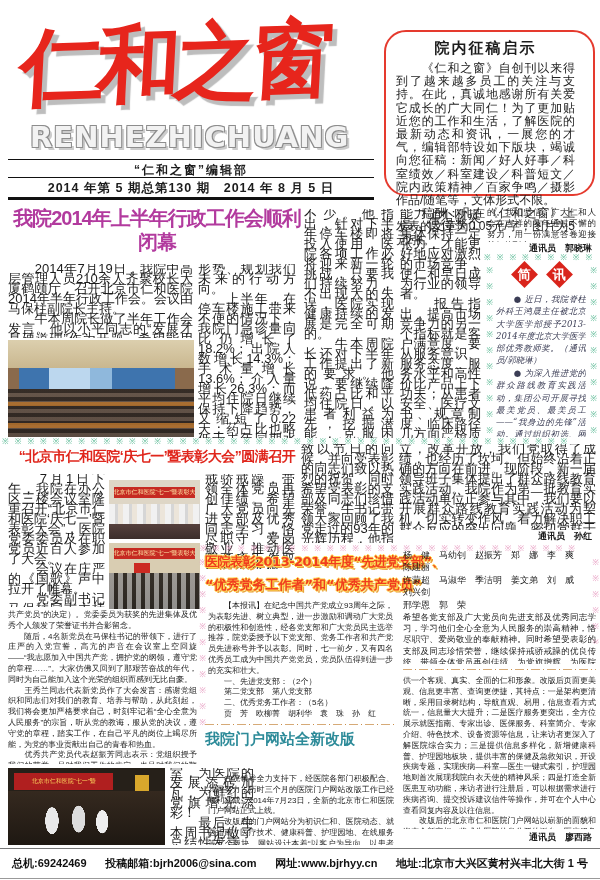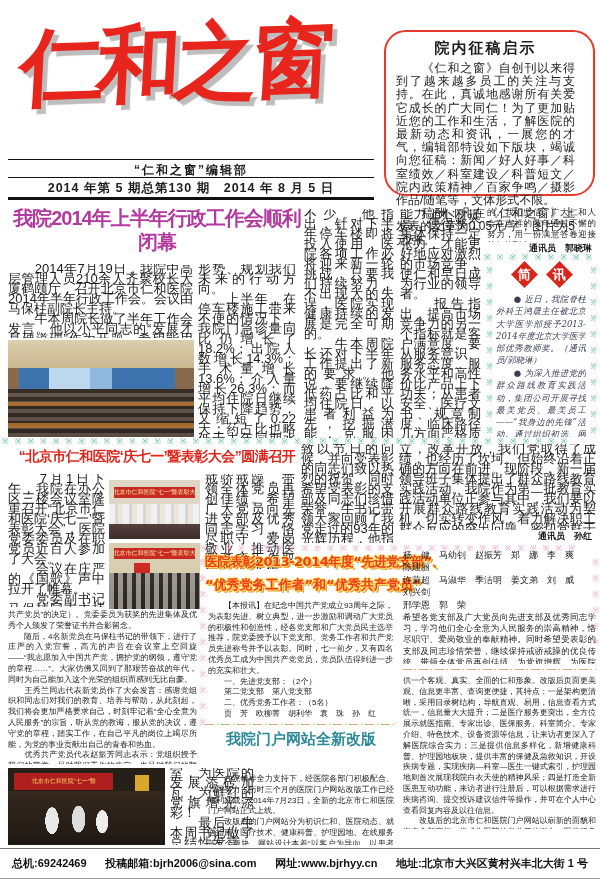--- a/index.html
+++ b/index.html
@@ -100,21 +100,21 @@
     text-shadow:1px 0 0 #ffd54f, -1px 0 0 #ffd54f, 0 1px 0 #ffd54f,
                 0 -1px 0 #ffd54f, 2px 2px 0 #e8a23c;
     font-family:"DejaVu Sans", sans-serif;
   }
   .fancy-title .l1 { font-size:13px; letter-spacing:-0.5px; display:block; white-space:nowrap; }
   .fancy-title .l2 { font-size:13px; display:block; white-space:nowrap; }
   .names-block { font-size:9px; line-height:12.4px; white-space:pre-line;
                  overflow:hidden; color:#1c1c1c; }
 
   
-  .teal-title { left:205px; top:729px; width:192px; text-align:center;
+  .teal-title { left:205px; top:729px; width:192px; text-align:left;
                 color:#2d8b99; font-weight:900; line-height:21px;
                 font-family:"DejaVu Sans", sans-serif; }
   .teal-title .l1 { font-size:15px; display:block; }
   .teal-title .l2 { font-size:17px; letter-spacing:1px; display:block; }
 
   
   .photo { overflow:hidden; }
   .p1 { left:8px; top:340px; width:186px; height:97px; }
   .p1 .ceiling { position:absolute; left:0; top:0; width:100%; height:29%;
       background:linear-gradient(180deg,#dccfae 0%,#c9b78f 100%); }
@@ -162,20 +162,21 @@
             border-top:1px solid #777; border-bottom:1px solid #999;
             display:flex; align-items:center; justify-content:space-between;
             padding:0 12px; font-size:11px; font-weight:bold; color:#111; }
 </style>
 </head>
 <body>
 
 <div id="page">
 
   <div class="abs logo">仁和之窗</div>
+  <div class="abs pinyin">RENHEZHICHUANG</div>
   <div class="abs rule" style="top:159px;"></div>
   <div class="abs editor-line">“仁和之窗”编辑部</div>
   <div class="abs rule" style="top:177px;"></div>
   <div class="abs issue-line">2014 年第 5 期总第130 期　2014 年 8 月 5 日</div>
   <div class="abs rule-thick" style="top:197px;"></div>
 
   <div class="abs call-box">
     <div class="call-title">院内征稿启示</div>
     <div class="call-body">　　《仁和之窗》自创刊以来得到了越来越多员工的关注与支持。在此，真诚地感谢所有关爱它成长的广大同仁！为了更加贴近您的工作和生活，了解医院的最新动态和资讯，一展您的才气，编辑部特设如下版块，竭诚向您征稿：新闻／好人好事／科室绩效／科室建设／科普短文／院内政策精神／百家争鸣／摄影作品/随笔等，文体形式不限。
 　　稿酬：凡在《仁和之窗》上发表的文章为0.05元/字；图片为5元/张。</div>
@@ -283,20 +284,21 @@
   <div class="abs dashdot" style="left:403px; top:665px; width:193px;"></div>
   <div class="abs dashdot" style="left:205px; top:720px; width:192px;"></div>
 
   <div class="abs teal-title">
     <span class="l1">我院门户网站全新改版</span>
   </div>
   <div class="abs col col-dense" style="left:208px; top:774px; width:186px; height:71px;">　　在院领导全力支持下，经医院各部门积极配合、共同努力，历时三个月的医院门户网站改版工作已经顺利完成。2014年7月23日，全新的北京市仁和医院门户网站正式上线。
 　　改版后的门户网站分为初识仁和、医院动态、就医指南、医疗技术、健康科普、护理园地、在线服务等七个版块。网站设计本着“以客户为导向，以患者为中心”的理念，向公众提</div>
   <div class="abs col col-dense" style="left:403px; top:676px; width:193px; height:153px;">供一个客观、真实、全面的仁和形象。改版后页面更美观、信息更丰富、查询更便捷，其特点：一是架构更清晰，采用目录树结构，导航直观、易用，信息查看方式统一，信息量大大提升；二是医疗服务更突出，全方位展示就医指南、专家出诊、医保服务、科室简介、专家介绍、特色技术、设备资源等信息，让来访者更深入了解医院综合实力；三是提供信息多样化，新增健康科普、护理园地板块，提供丰富的保健及急救知识，开设疾病专题，实现疾病—科室—医生一键式索引，护理园地则首次展现我院白衣天使的精神风采；四是打造全新医患互动功能，来访者进行注册后，可以根据需求进行疾病咨询、提交投诉建议信件等操作，并可在个人中心查看回复内容及以往信息。
 　　改版后的北京市仁和医院门户网站以崭新的面貌和姿态全新亮相，将成为医院信息公开的平台、医疗服务的窗口、医患互动的渠道。网站改版上线之际，我们欢迎广大用户浏览和查询有关信息，提出宝贵的意见或建议，医院将逐步完善新版网站的功能、栏目和内容，进一步提高公众满意度，实现为患者提供满意服务的最终目标。</div>
+  <div class="abs byline" style="left:403px; top:831px; width:193px;">通讯员　廖西路</div>
 
   <div class="abs footer">
     <span>总机:69242469</span>
     <span>投稿邮箱:bjrh2006@sina.com</span>
     <span>网址:www.bjrhyy.cn</span>
     <span>地址:北京市大兴区黄村兴丰北大街 1 号</span>
   </div>
 
 </div>
 

